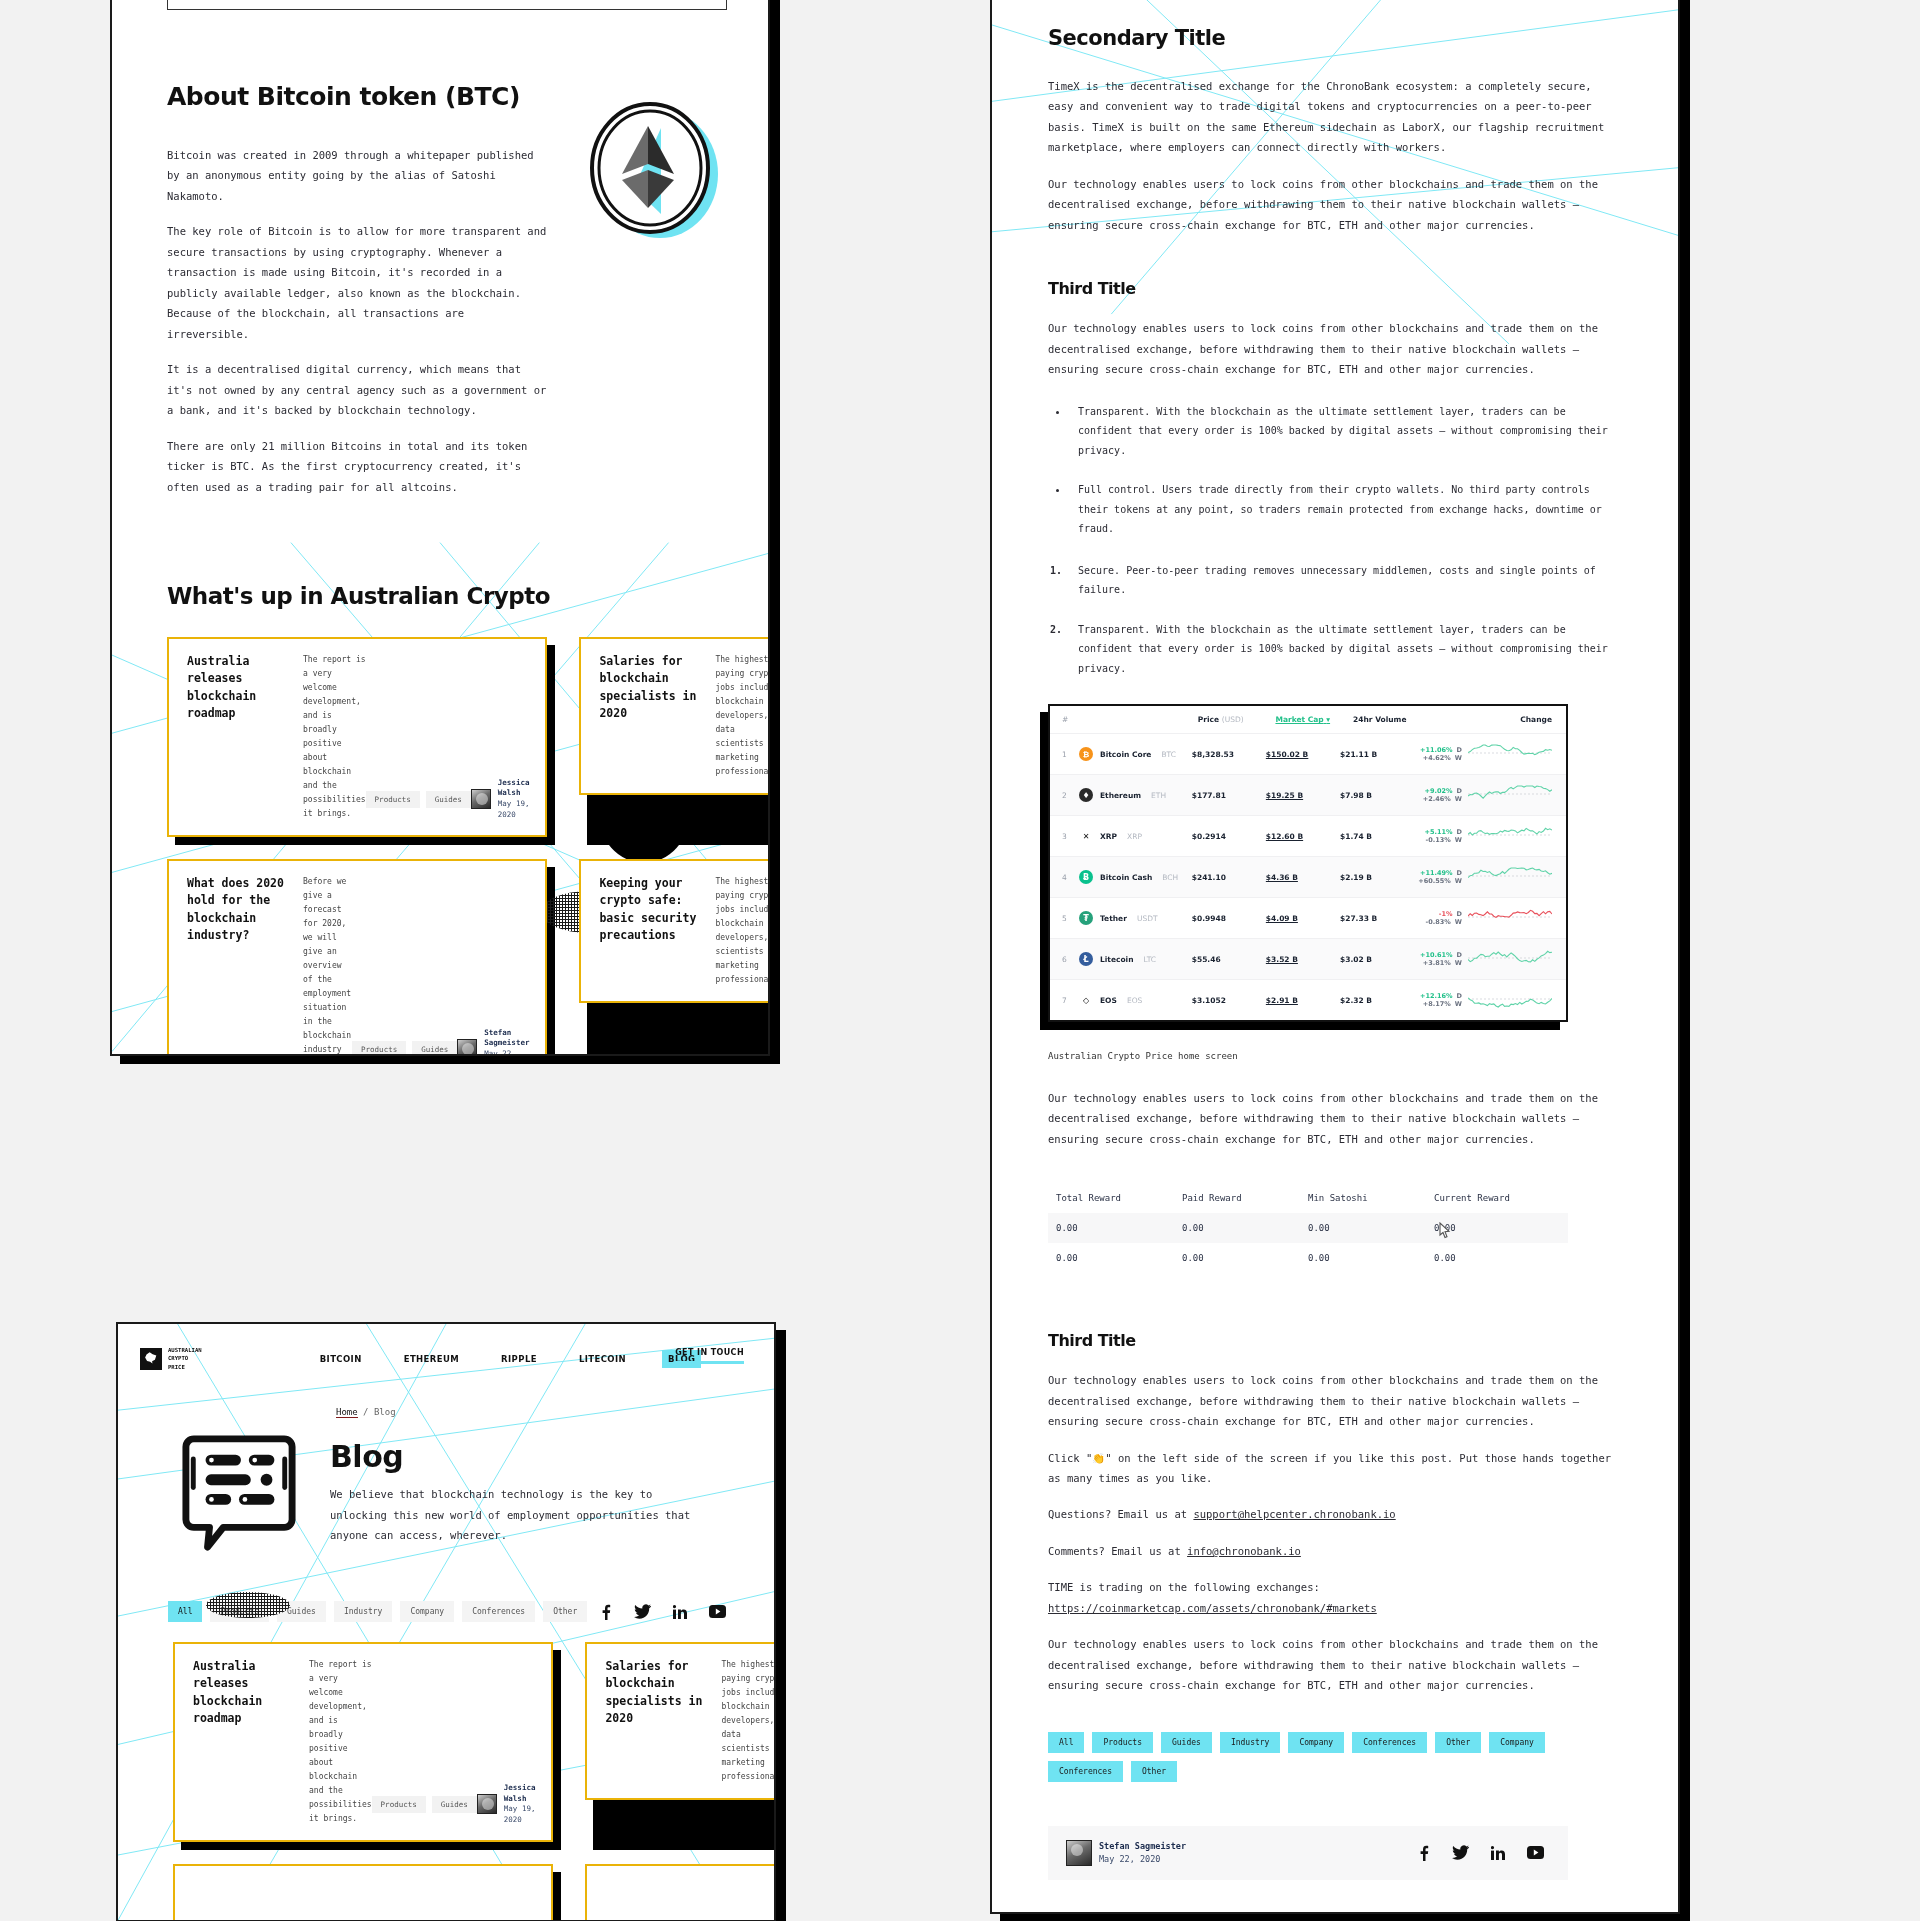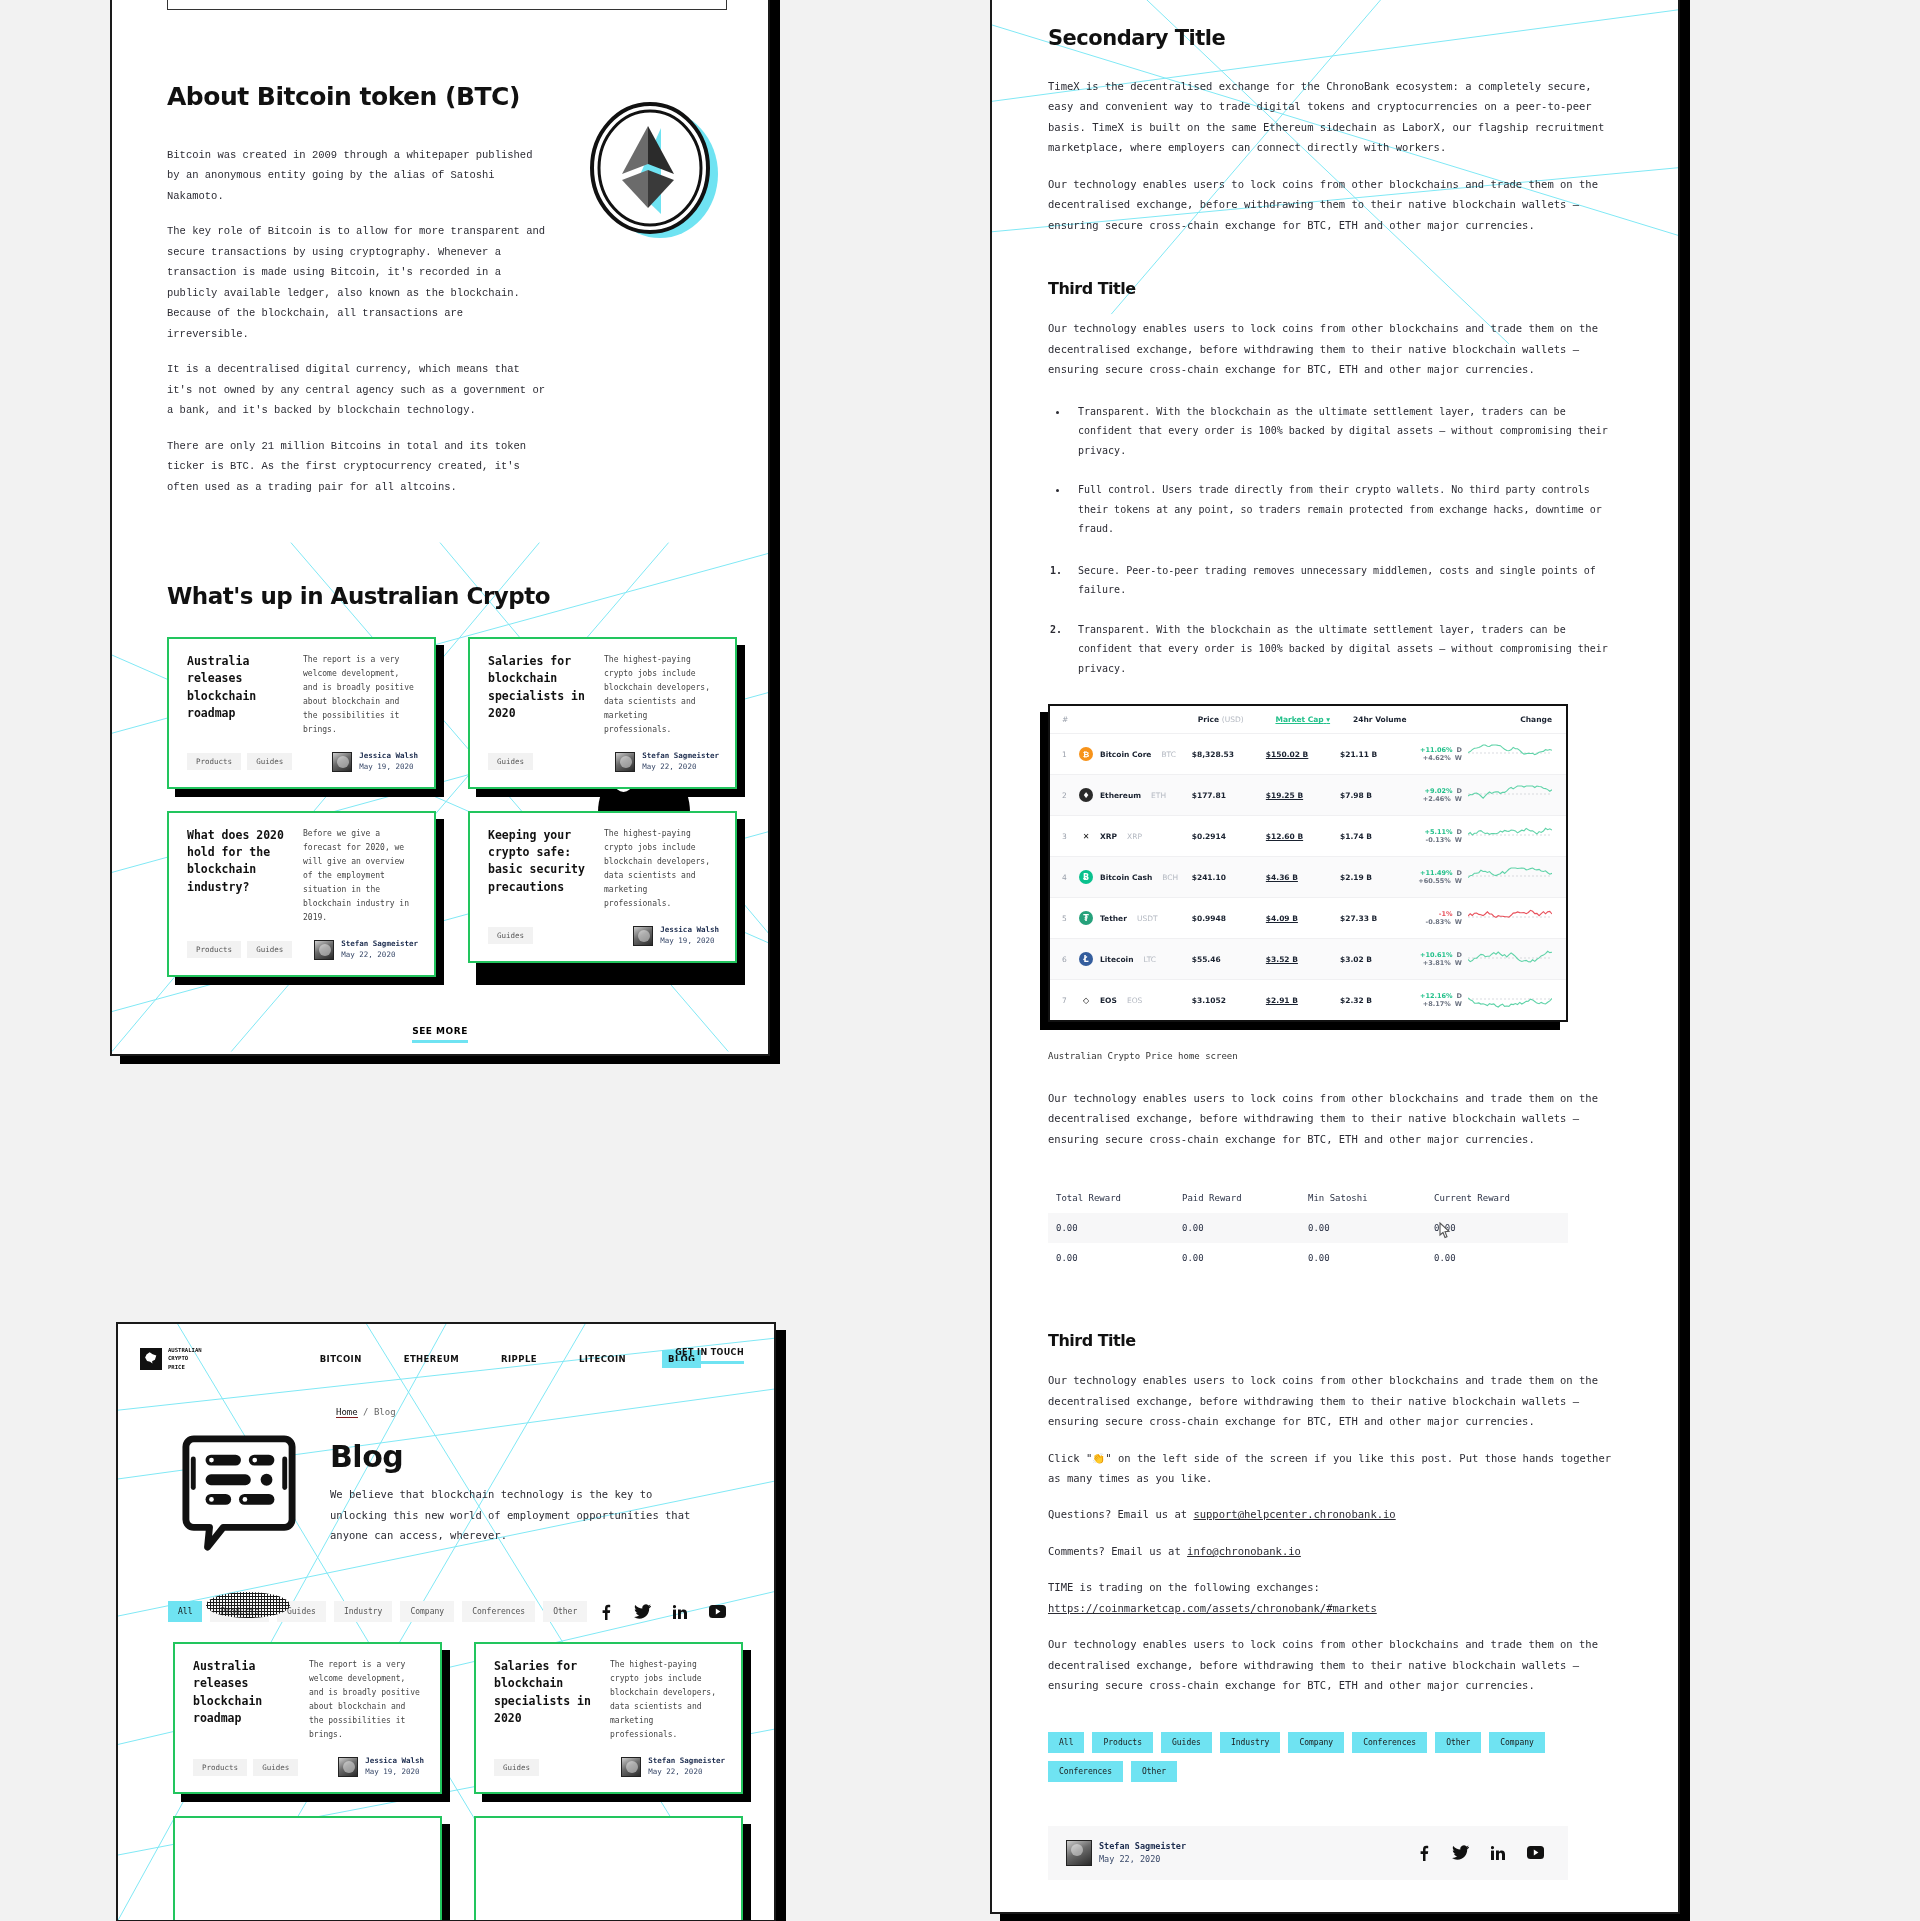--- a/index.html
+++ b/index.html
@@ -41,41 +41,41 @@
   #panel-article { left: 110px; top: -16px; width: 660px; height: 1072px; }
 
   .top-strip {
     position: absolute; left: 55px; top: -24px; width: 560px; height: 48px;
     border: 1.5px solid #333; background: #fff; z-index: 3;
     display: flex; align-items: center; font-size: 8.5px; color: #333;
   }
 
   .about-sec { padding: 96px 0 0 55px; }
   .about-title { font-size: 25px; }
-  .about-body { margin-top: 34px; width: 380px; font-family: Liberation Mono, monospace; }
+  .about-body { margin-top: 34px; width: 380px; }
   .about-body p { margin-bottom: 15px; }
 
   
   .coin-badge { position: absolute; right: 40px; top: 110px; width: 150px; height: 150px; }
 
   .whatsup-title { font-size: 23px; margin: 86px 0 0 55px; }
 
   
   .cards-grid {
     display: grid; grid-template-columns: 1fr 1fr; gap: 22px 32px;
     margin: 28px 0 0 55px; width: 570px;
   }
   .card-wrap { position: relative; }
   .card-wrap::after {
     content: ""; position: absolute; left: 8px; top: 8px; right: -8px; bottom: -8px;
     background: #000; z-index: 0;
   }
   .card {
-    position: relative; z-index: 1; background: #fff; border: 2px solid #22c55e;
-    padding: 14px 16px 14px 18px; display: flex; flex-direction: column;
+    position: relative; z-index: 1; background: #fff; border: 2px solid #eab308;
+    padding: 14px 16px 14px 18px; display: flex; 
     min-height: 112px;
   }
   .card-top { display: flex; gap: 12px; }
   .card-title {
     font-size: 11.5px; font-weight: 700; line-height: 1.5; color: #111;
     width: 104px; flex-shrink: 0;
   }
   .card-excerpt { font-size: 8px; line-height: 1.75; color: #444; flex: 1; }
   .card-bot {
     display: flex; align-items: center; justify-content: space-between;

